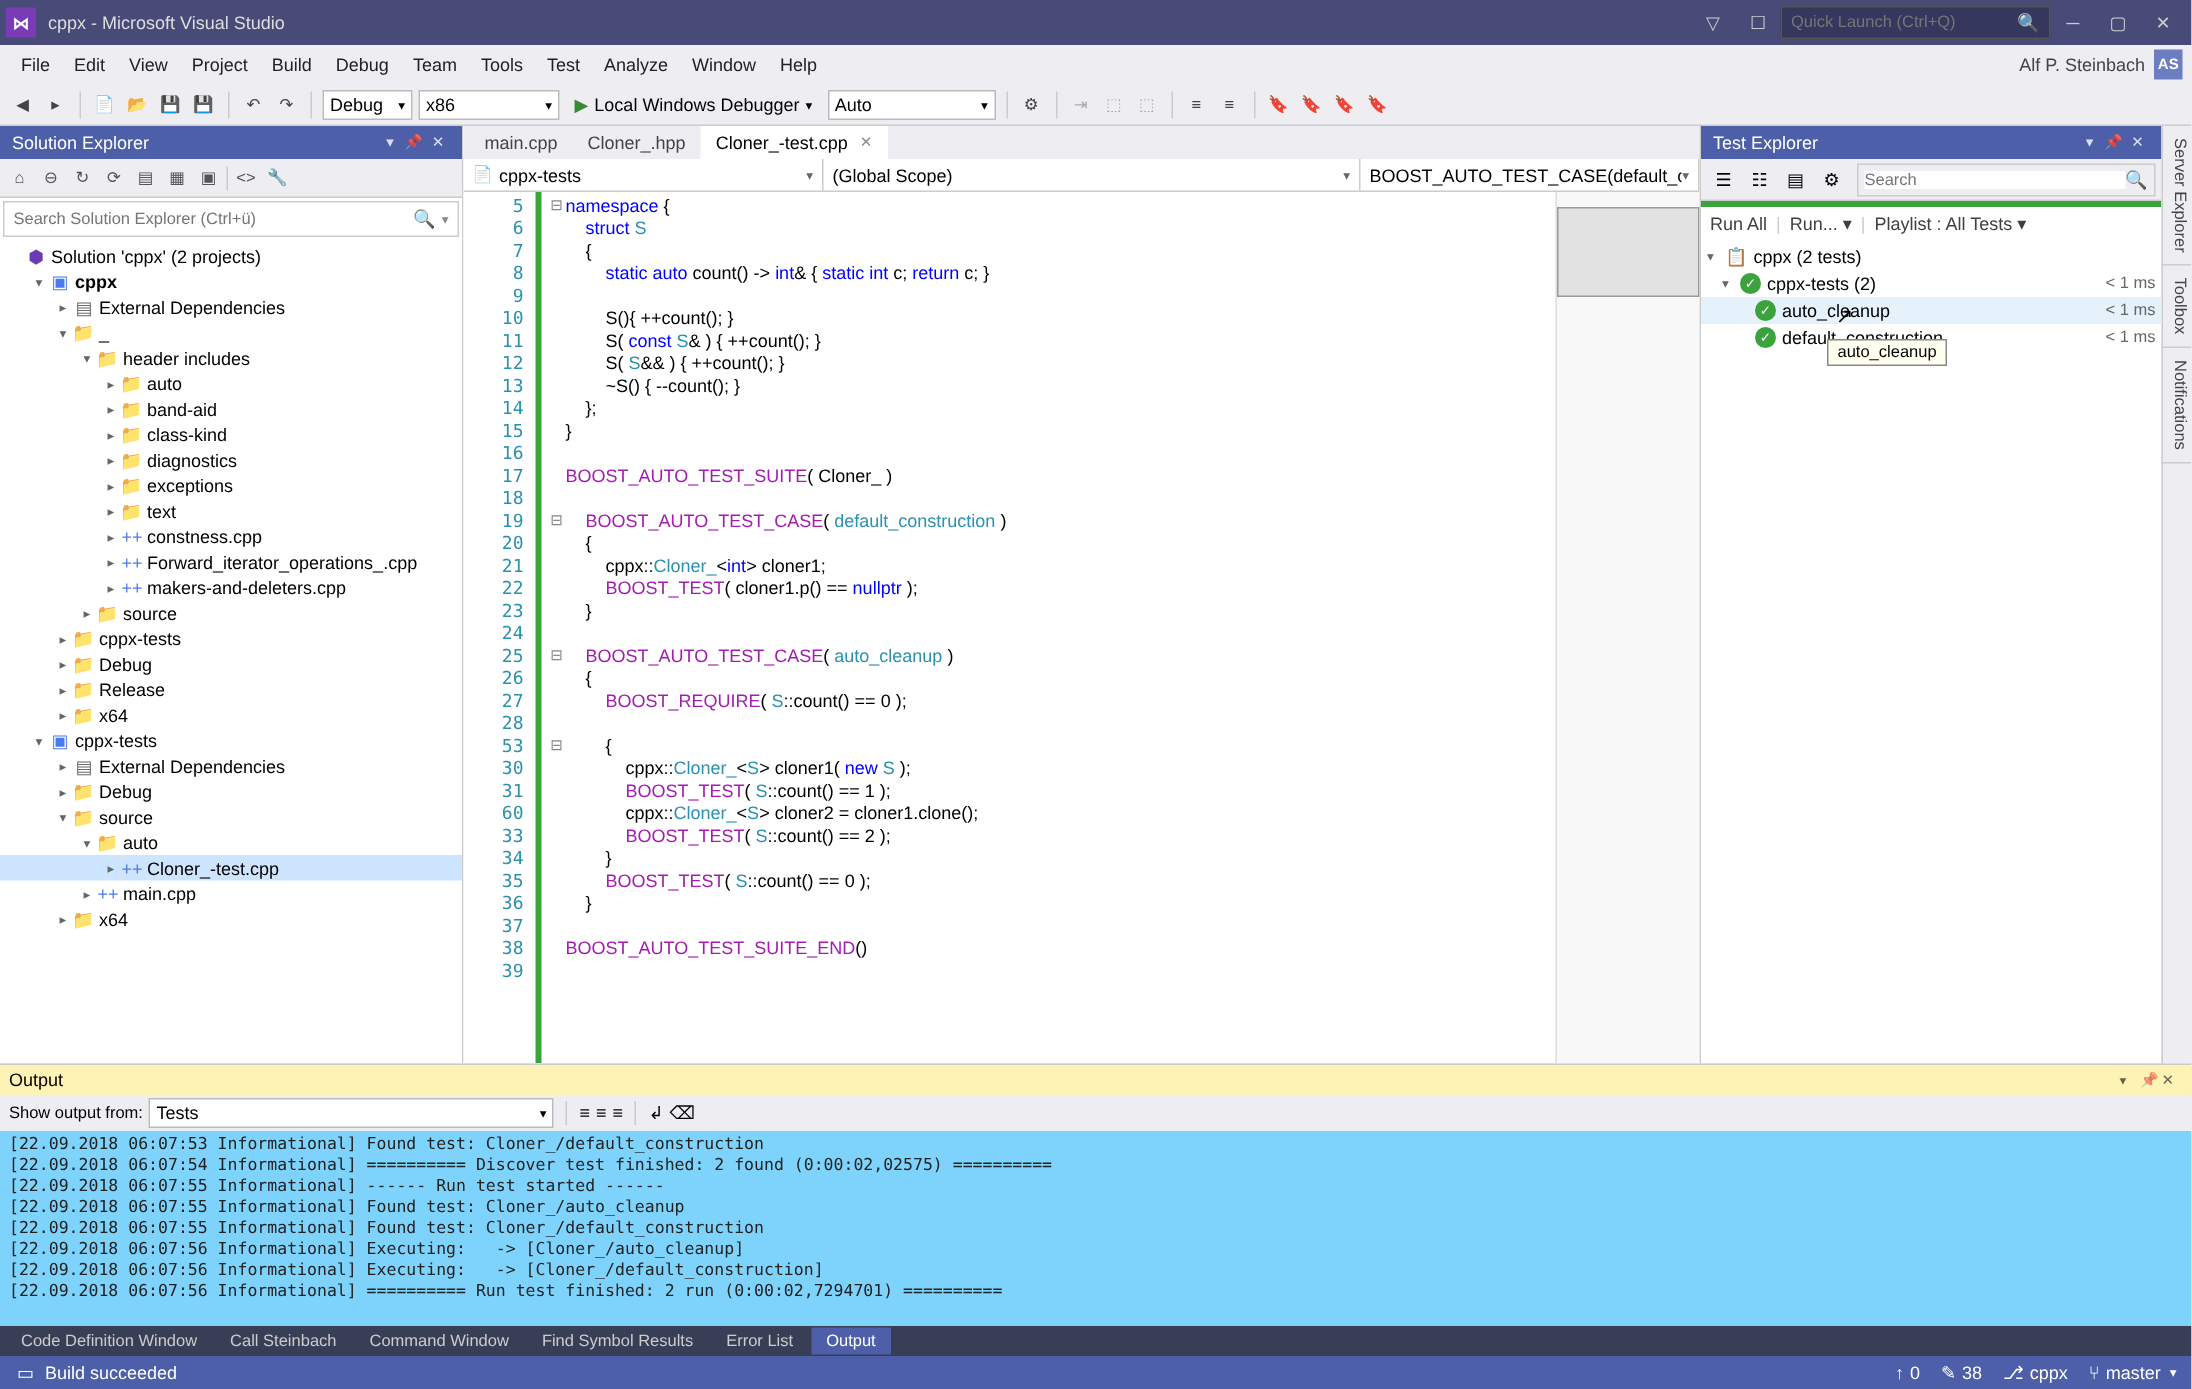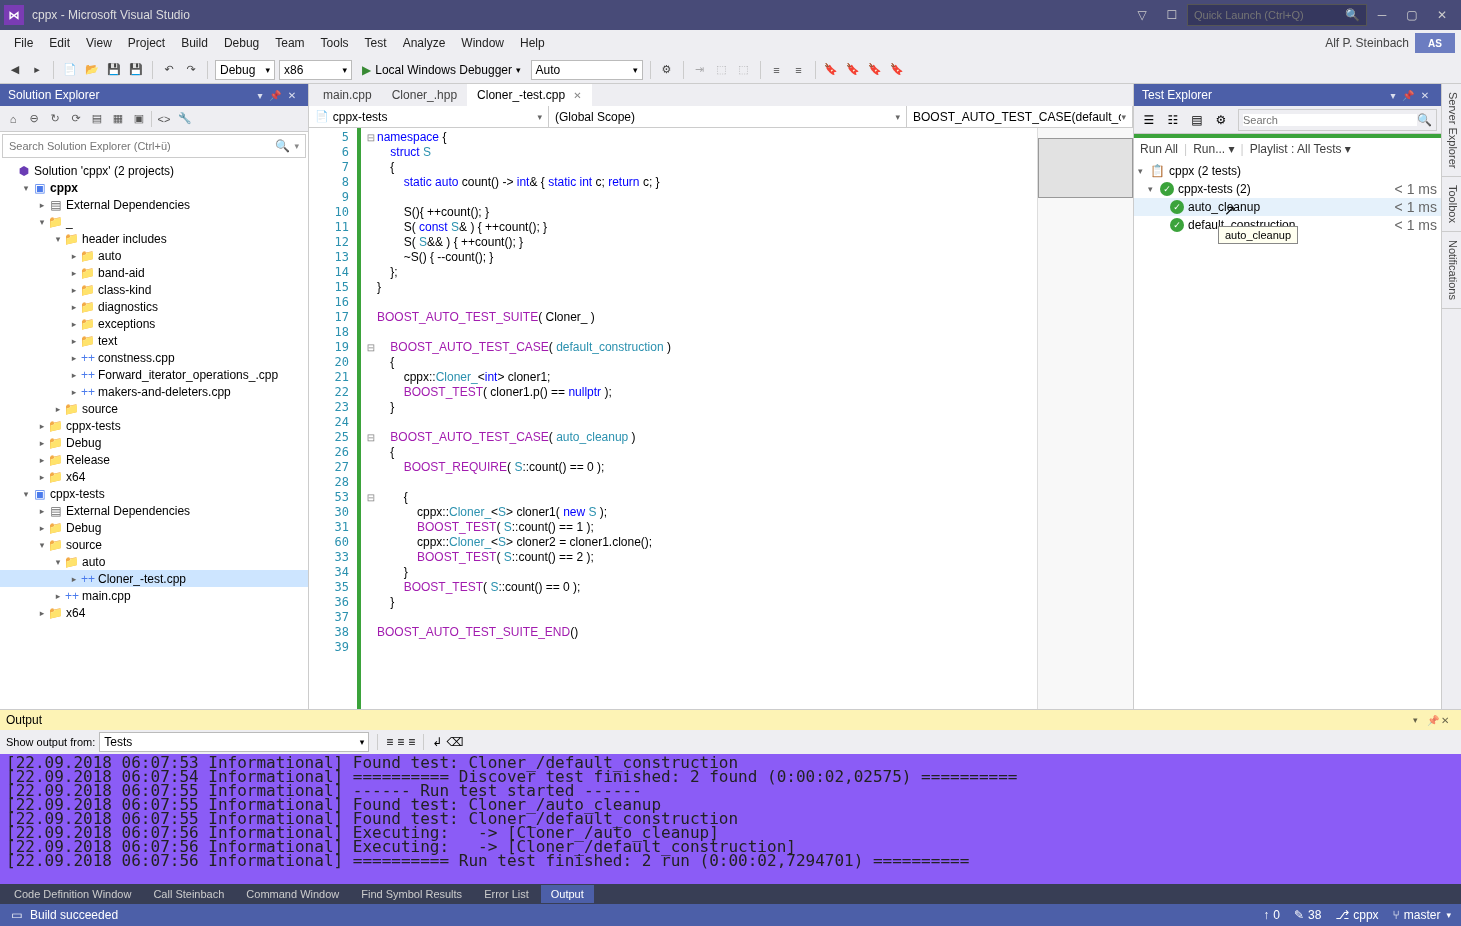--- a/index.html
+++ b/index.html
@@ -7,21 +7,21 @@
 .titlebar{height:30px;background:#484b78;color:#fff;display:flex;align-items:center;padding:0 4px}
 .titlebar .vs-icon{width:20px;height:20px;background:#7a3cb4;color:#fff;display:flex;align-items:center;justify-content:center;font-weight:bold;font-size:11px;margin-right:8px}
 .titlebar .title{font-size:12px;color:#ddd}
 .titlebar .spacer{flex:1}
 .titlebar .mini-icon{width:22px;height:22px;margin:0 4px;display:flex;align-items:center;justify-content:center;color:#ccc}
 .quicklaunch{width:180px;height:22px;background:#35375e;border:1px solid #555;padding:0 6px;display:flex;align-items:center;color:#aaa}
 .quicklaunch input{flex:1;background:transparent;border:none;color:#ccc;outline:none;font-size:11px}
 .win-btn{width:30px;height:20px;display:flex;align-items:center;justify-content:center;color:#ccc}
 .menubar{height:26px;background:#eeeef2;display:flex;align-items:center;padding:0 6px;color:#222}
 .menubar .menu{padding:4px 8px}
-.menubar .user{background:#6c7dc1;color:#fff;width:40px;height:20px;display:flex;align-items:center;justify-content:center;font-size:10px;font-weight:bold}
+.menubar .user{background:#6c7dc1;color:#fff;width:19px;height:20px;display:flex;align-items:center;justify-content:center;font-size:10px;font-weight:bold}
 .toolbar{height:28px;background:#eeeef2;display:flex;align-items:center;padding:0 6px;gap:4px;border-bottom:1px solid #ccc}
 .toolbar .btn{min-width:18px;height:20px;padding:0 2px;display:flex;align-items:center;justify-content:center;color:#444;font-size:11px}
 .toolbar .sep{width:1px;height:18px;background:#ccc;margin:0 3px}
 .toolbar .drop{height:20px;border:1px solid #bbb;background:#fff;padding:0 4px;display:flex;align-items:center;font-size:11px}
 .toolbar .debug-btn{display:flex;align-items:center;padding:0 6px;font-size:11px}
 .toolbar .debug-btn .play{color:#388a34;margin-right:4px}
 .main-area{flex:1;display:flex;overflow:hidden}
 .panel-header{height:22px;background:#4c5fa8;color:#fff;display:flex;align-items:center;padding:0 8px;font-size:12px}
 .panel-header .sp{flex:1}
 .panel-header .pc{width:16px;display:flex;justify-content:center;opacity:0.8;font-size:10px}
@@ -69,37 +69,37 @@
 .test-toolbar .search{flex:1;border:1px solid #ccc;height:22px;display:flex;align-items:center;padding:0 4px;color:#888;margin-left:4px}
 .test-toolbar .search input{flex:1;border:none;outline:none;font-size:11px}
 .test-bar{height:4px;background:#3ba33b}
 .test-links{height:22px;display:flex;align-items:center;padding:0 6px;gap:6px;font-size:11px}
 .test-links .lnk{color:#404040}
 .test-tree{flex:1;overflow:visible;padding:2px 0;position:relative}
 .test-item{display:flex;align-items:center;height:18px;padding:0 4px;font-size:12px;position:relative}
 .test-item.hov{background:#e5f1fb}
 .test-item .exp{width:12px;font-size:9px;color:#666}
 .test-item .pass{width:14px;height:14px;border-radius:50%;background:#3ba33b;color:#fff;display:flex;align-items:center;justify-content:center;font-size:9px;margin-right:4px}
-.test-item .time{margin-left:auto;color:#666;font-size:14px}
+.test-item .time{margin-left:auto;color:#666;font-size:11px}
 .tooltip-box{position:absolute;left:84px;top:28px;background:#fffff0;border:1px solid #888;padding:2px 6px;font-size:11px;z-index:10}
 .cursor-arrow{position:absolute;left:90px;top:4px;font-size:14px;z-index:11;pointer-events:none}
 
 
 .right-rails{width:20px;background:#eeeef2;border-left:1px solid #ccc;display:flex;flex-direction:column}
 .rail-tab{writing-mode:vertical-rl;padding:8px 2px;font-size:11px;color:#444;text-align:center;border-bottom:1px solid #ccc}
 
 
 .output-panel{height:195px;display:flex;flex-direction:column;border-top:1px solid #ccc}
 .output-header{height:20px;background:#fdf3b5;display:flex;align-items:center;padding:0 6px;font-size:12px}
 .output-header .sp{flex:1}
 .output-tools{height:24px;background:#eeeef2;display:flex;align-items:center;padding:0 6px;gap:4px}
 .output-tools .lbl{font-size:11px}
 .output-tools .sel{border:1px solid #bbb;background:#fff;padding:0 4px;height:20px;width:270px;display:flex;align-items:center;font-size:11px}
 .output-tools .sel .arrow{margin-left:auto;font-size:9px}
-.output-body{flex:1;background:#8b5cf6;font-family:Consolas,monospace;font-size:16px;line-height:14px;padding:2px 6px;overflow:hidden;color:#222;white-space:pre}
+.output-body{flex:1;background:#7dd3fc;font-family:Consolas,monospace;font-size:11px;line-height:14px;padding:2px 6px;overflow:hidden;color:#222;white-space:pre}
 .bottom-tabs{height:20px;background:#383e55;display:flex;align-items:center;padding:0 4px;gap:2px}
 .bottom-tabs .bt{padding:3px 10px;color:#ccc;font-size:11px}
 .bottom-tabs .bt.act{background:#4c5fa8;color:#fff}
 
 
 .statusbar{height:22px;background:#4c5fa8;color:#fff;display:flex;align-items:center;padding:0 10px;font-size:11px}
 .statusbar .sb-ic{width:14px;height:14px;margin-right:6px;display:flex;align-items:center;justify-content:center}
 .statusbar .sp{flex:1}
 .statusbar .sb-item{display:flex;align-items:center;gap:4px;margin-left:14px}
 </style>
@@ -150,21 +150,21 @@
   <div class="btn">💾</div>
   <div class="btn">💾</div>
   <div class="sep"></div>
   <div class="btn">↶</div>
   <div class="btn">↷</div>
   <div class="sep"></div>
   <div class="drop" style="width:60px">
       <span>Debug</span>
       <span style="margin-left:auto;font-size:9px">▾</span>
     </div>
-  <div class="drop" style="width:73px">
+  <div class="drop" style="width:94px">
       <span>x86</span>
       <span style="margin-left:auto;font-size:9px">▾</span>
     </div>
   <div class="debug-btn">
       <span class="play">▶</span>
       <span>Local Windows Debugger</span>
       <span style="margin-left:4px;font-size:9px">▾</span>
     </div>
   <div class="drop" style="width:112px">
       <span>Auto</span>

